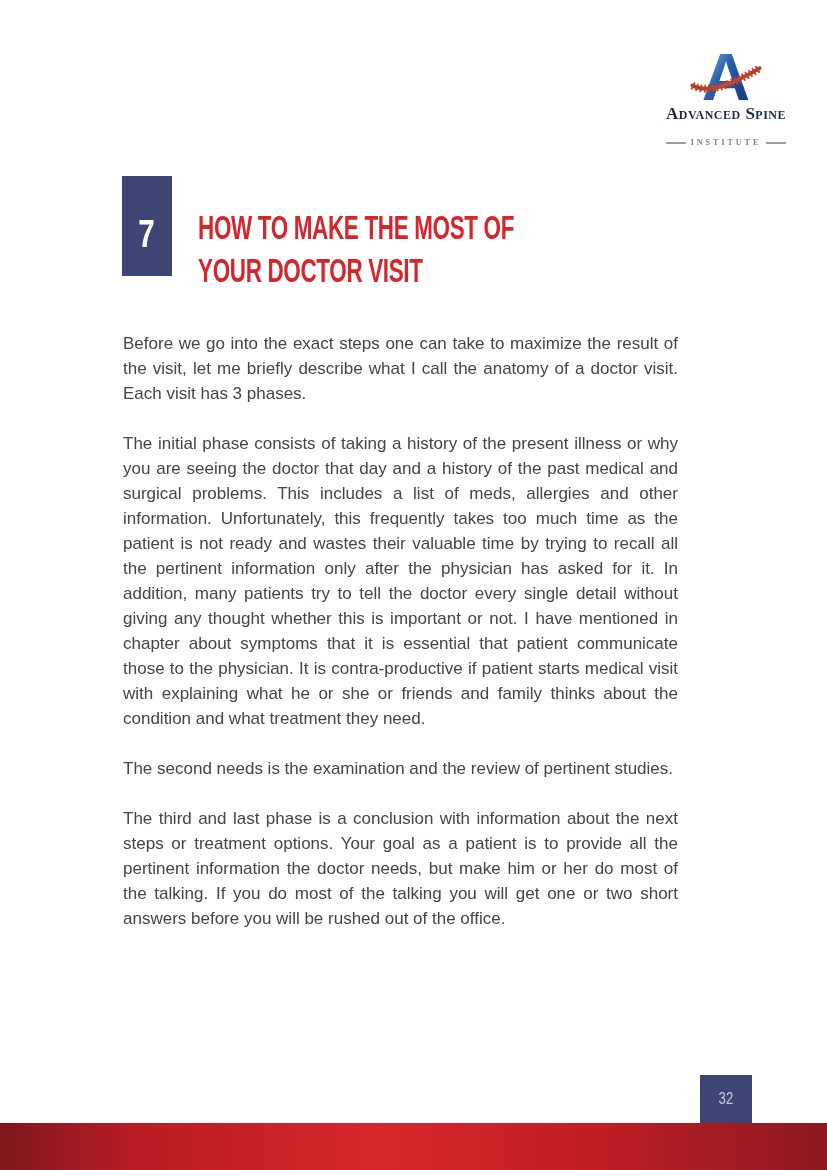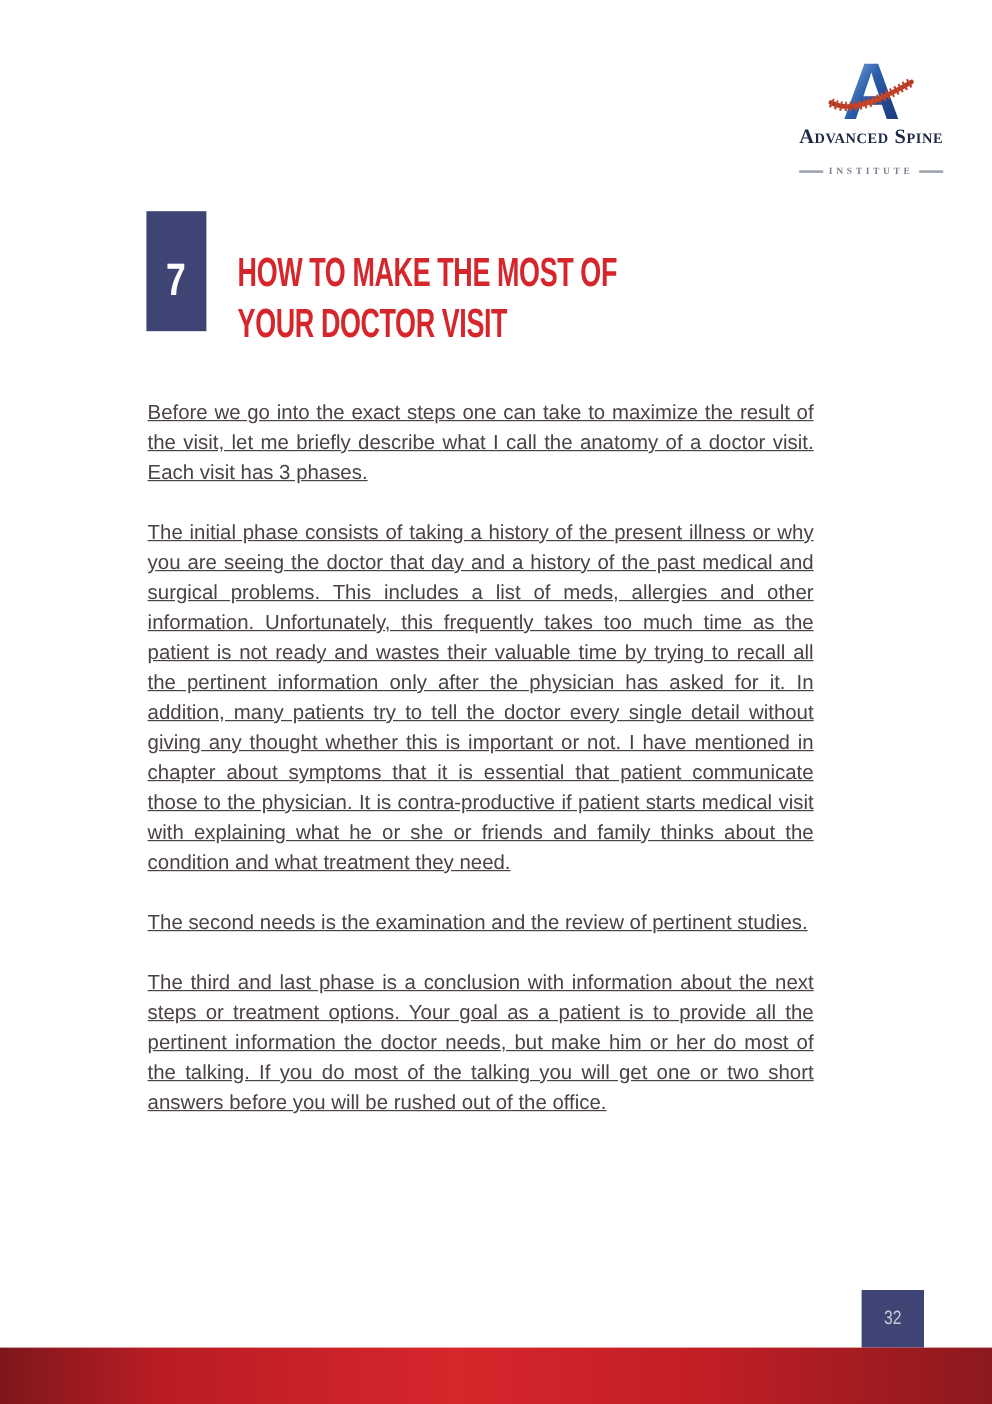--- a/index.html
+++ b/index.html
@@ -94,26 +94,26 @@
   .body-text {
     position: absolute;
     left: 123px;
     top: 331px;
     width: 555px;
     color: #4a4245;
     font-size: 17px;
     line-height: 25px;
     text-align: justify;
   }
-  .body-text p { margin: 0 0 25px 0; text-decoration: underline; }
+  .body-text p { margin: 0 0 25px 0; }
 
   
   .page-number-box {
     position: absolute;
-    left: 718px;
+    left: 700px;
     top: 1075px;
     width: 52px;
     height: 48px;
     background: #3e4574;
     display: flex;
     align-items: center;
     justify-content: center;
   }
   .page-number {
     color: #c9cad6;

